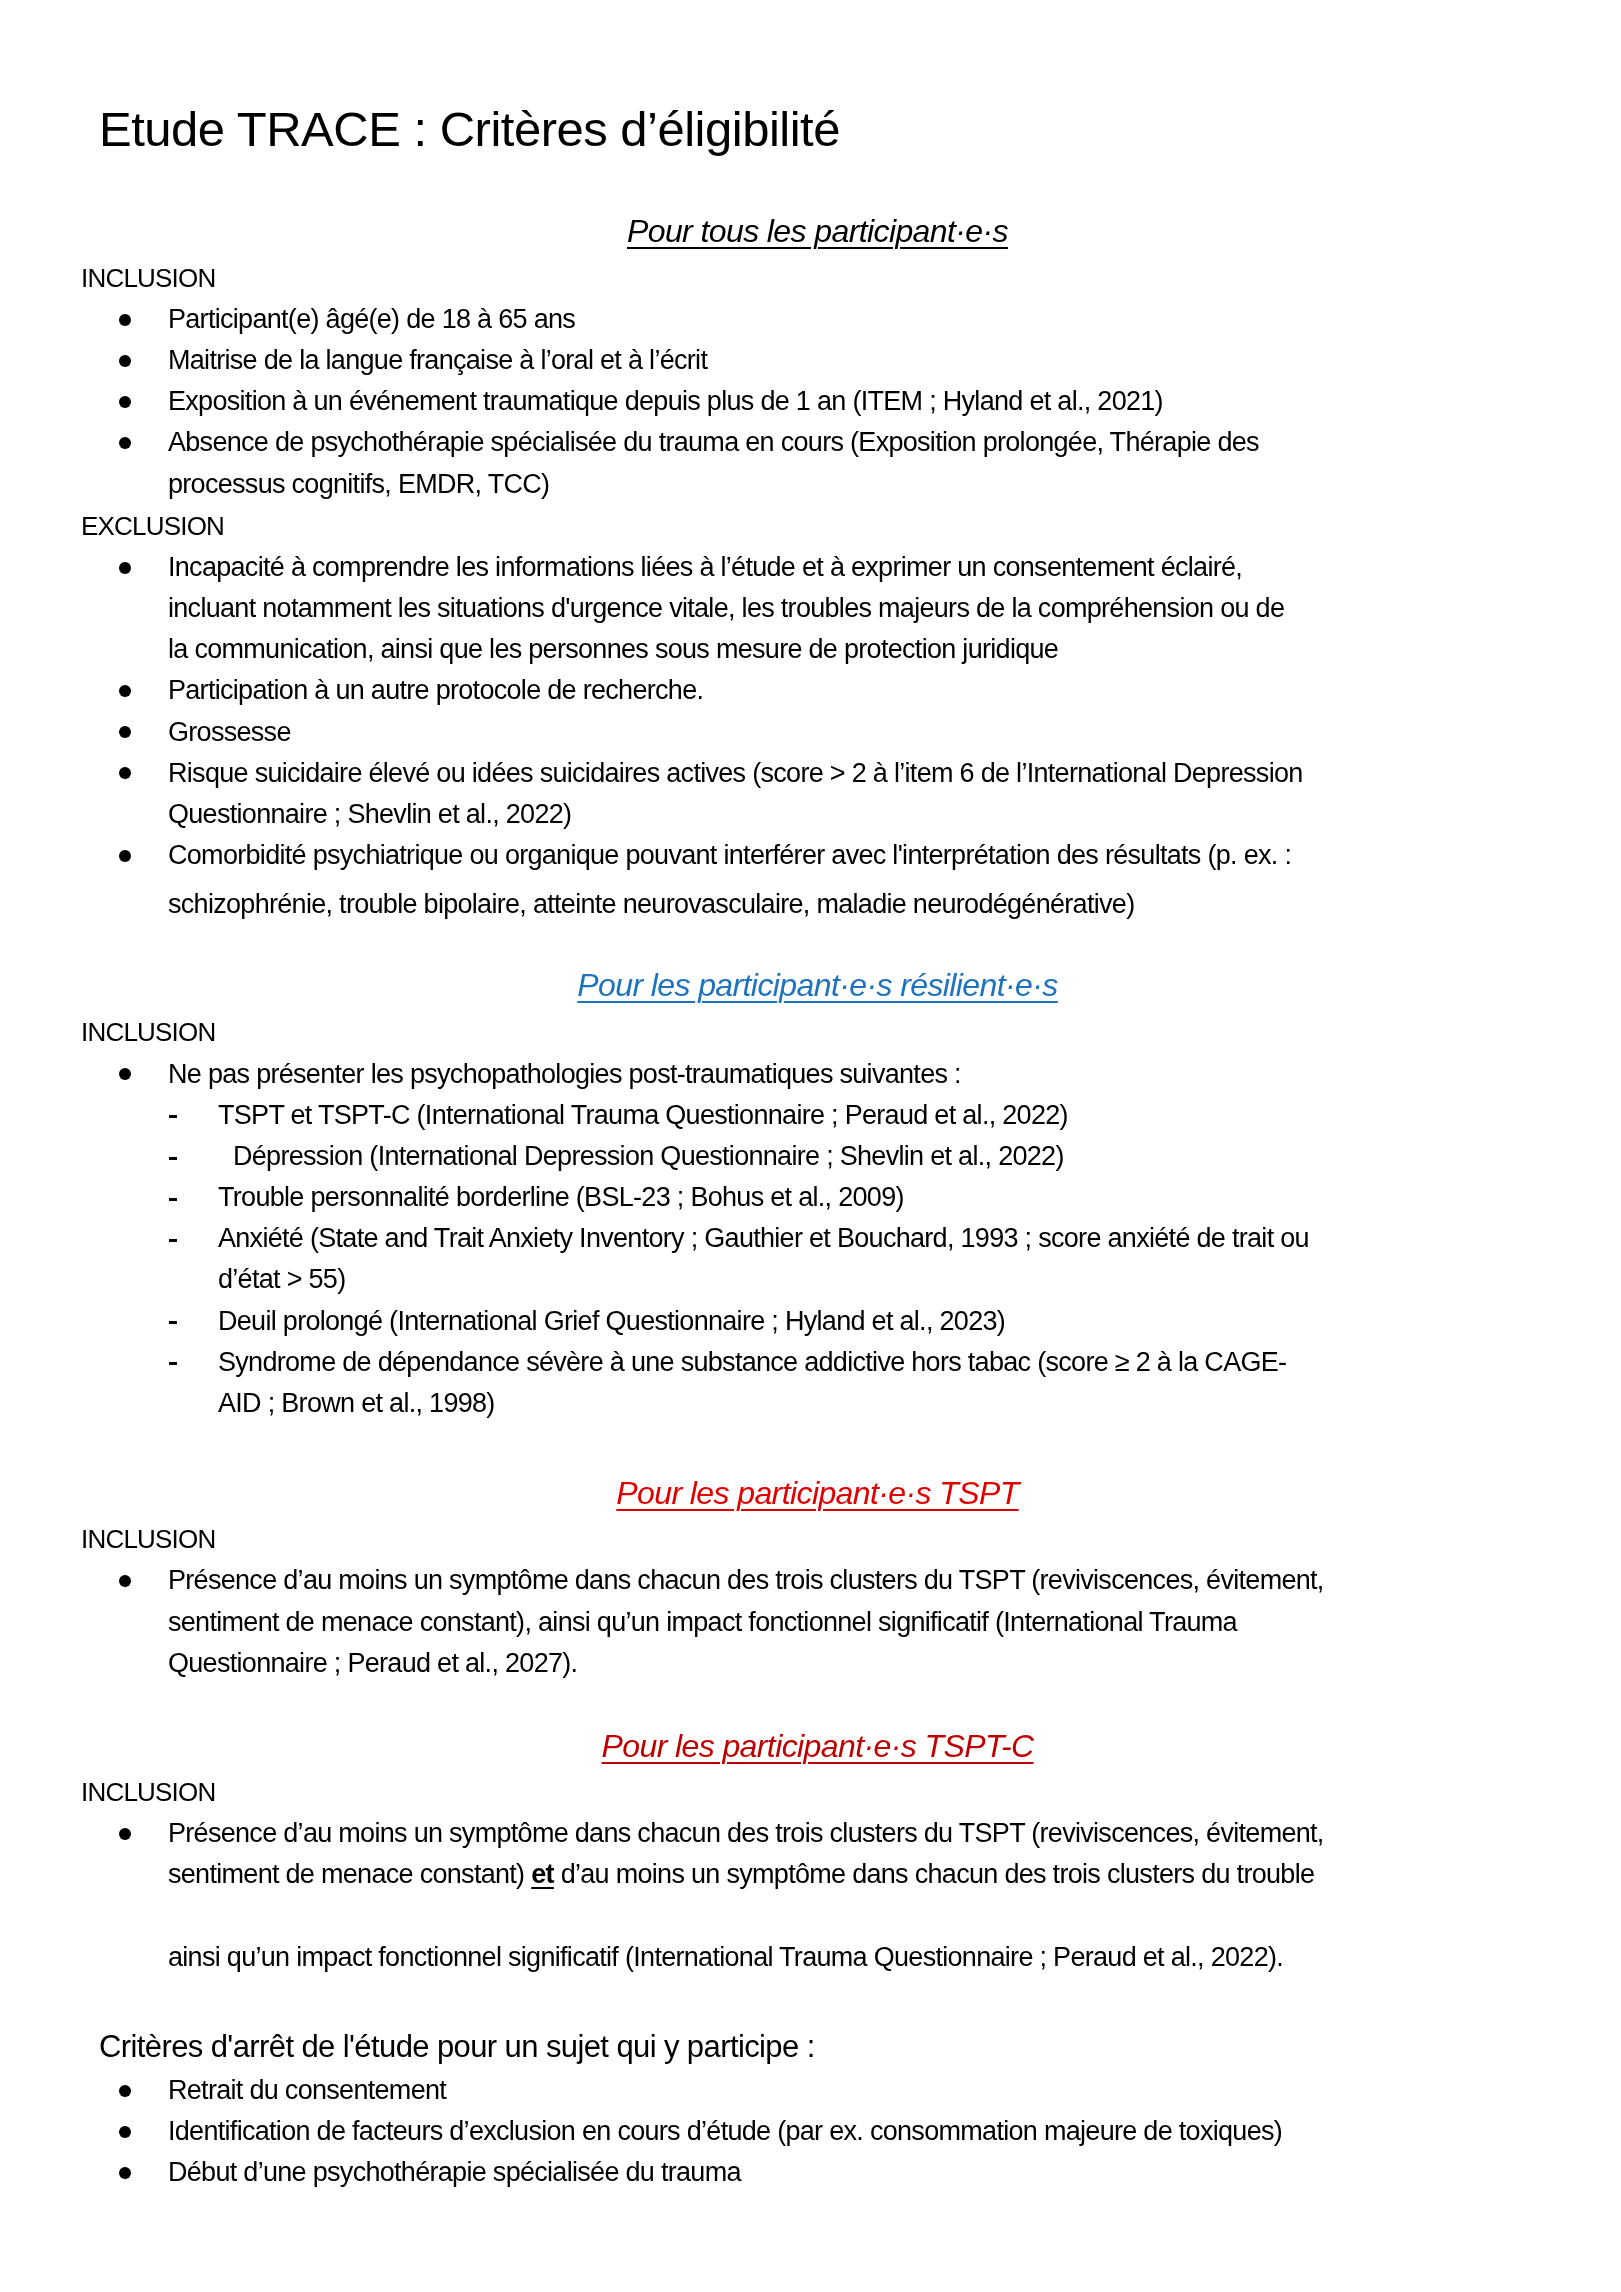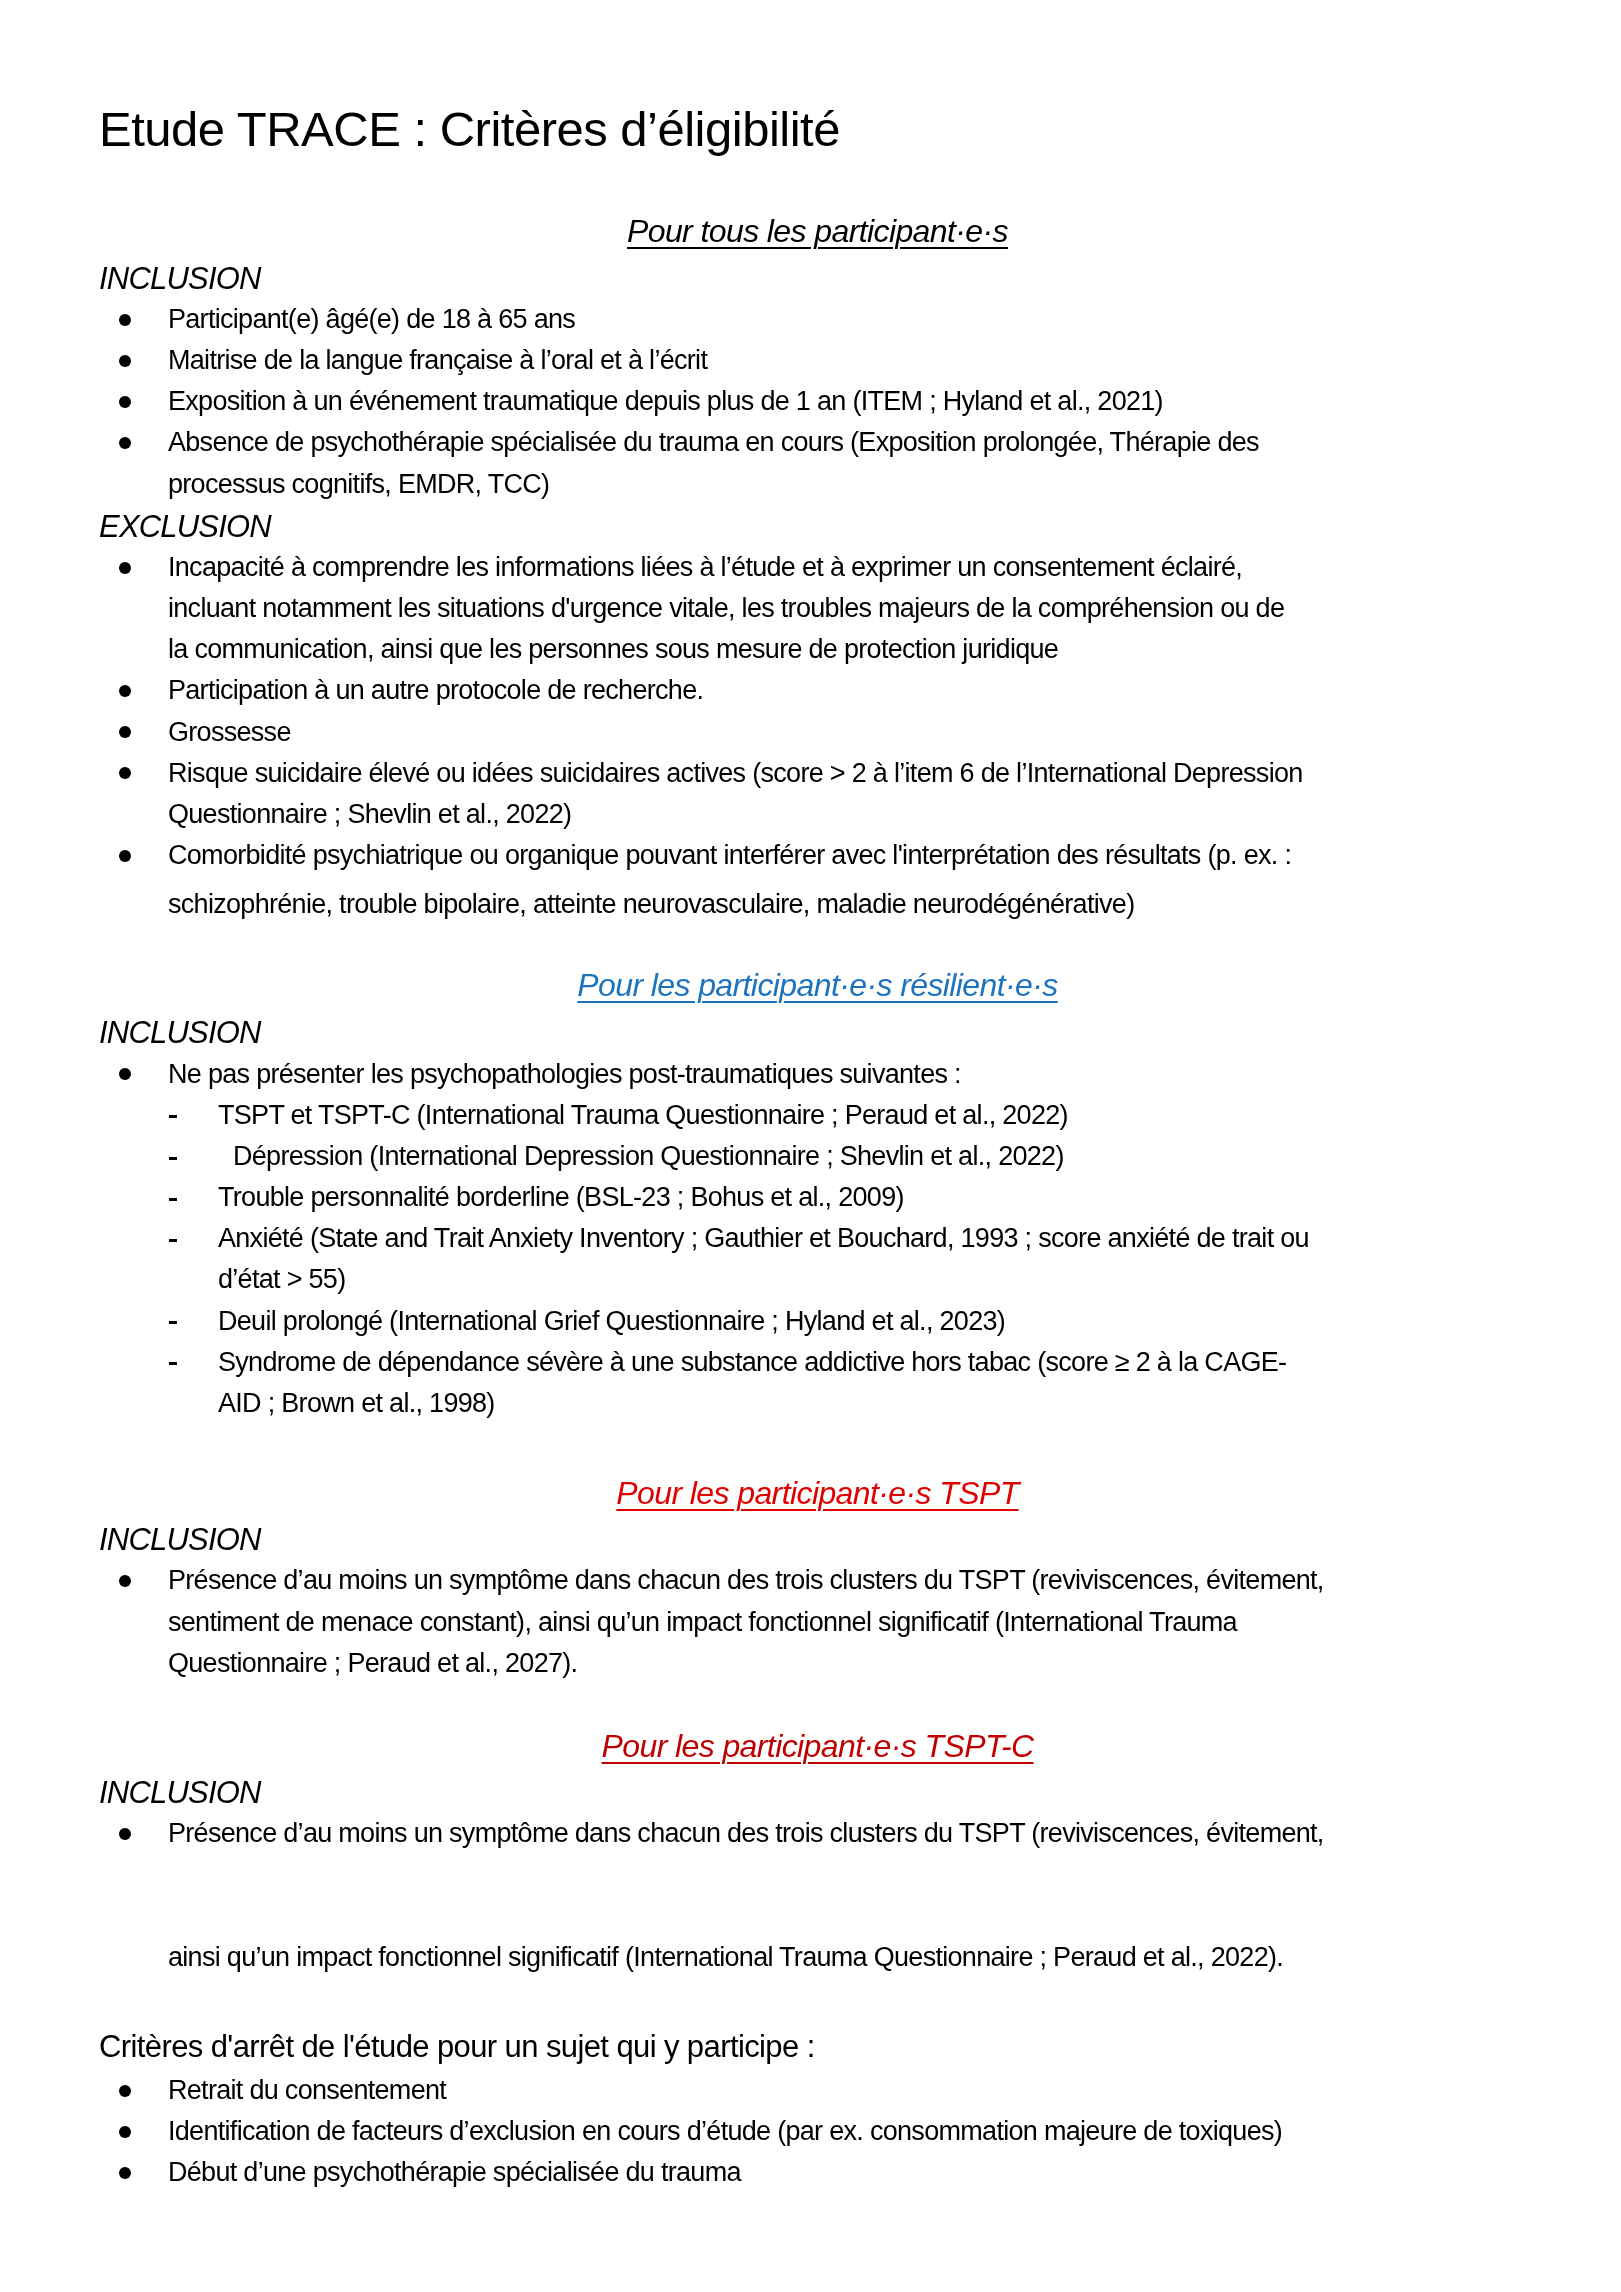--- a/index.html
+++ b/index.html
@@ -4,21 +4,21 @@
 <style>
   html, body { margin: 0; padding: 0; background: #ffffff; }
   body { width: 1621px; height: 2293px; position: relative; overflow: hidden;
          font-family: "Liberation Sans", sans-serif; color: #000; }
   .page { position: absolute; left: 0; top: 0; width: 1621px; height: 2293px; }
   .abs { position: absolute; white-space: nowrap; }
   .title { left: 99px; top: 98px; font-size: 49px; line-height: 63px; letter-spacing: -0.5px; }
   .sec-head { left: 0; width: 1635px; text-align: center; font-size: 32px; line-height: 43px;
               font-style: italic; text-decoration: underline; text-decoration-thickness: 2px;
               text-underline-offset: 4.9px; letter-spacing: -0.6px; }
-  .label { left: 99px; font-size: 31px; line-height: 41px; letter-spacing: -0.8px; font-style: italic; }
+  .label { left: 81px; font-size: 26px; line-height: 41px; letter-spacing: -0.8px; }
   .line { font-size: 27px; line-height: 41px; letter-spacing: -0.7px; }
   .bl { left: 168px; }
   .sub { left: 218px; }
   .bullet { position: absolute; left: 119px; width: 11.8px; height: 11.8px; border-radius: 50%; background: #000; }
   .dash { position: absolute; left: 169px; width: 7.8px; height: 2.9px; background: #000; }
   .stop-head { left: 99px; top: 2025px; font-size: 31px; line-height: 43px; letter-spacing: -0.6px; }
   .et { font-weight: bold; text-decoration: underline; text-underline-offset: 3.9px; }
 </style>
 </head>
 <body>
@@ -117,20 +117,21 @@
         <div class="abs line bl" style="top: 1560px;">Présence d’au moins un symptôme dans chacun des trois clusters du TSPT (reviviscences, évitement,</div>
         <div class="abs line bl" style="top: 1602px;">sentiment de menace constant), ainsi qu’un impact fonctionnel significatif (International Trauma</div>
         <div class="abs line bl" style="top: 1643px;">Questionnaire ; Peraud et al., 2027).</div>
       </div>
     </div>
 
   <div class="abs sec-head" style="top: 1725px; color: rgb(192, 0, 0);">Pour les participant·e·s TSPT-C</div>
   <div class="abs label" style="top:1772px;">INCLUSION</div>
   <span class="bullet" style="top:1828px;"></span>
   <div class="abs line bl" style="top:1813px;">Présence d’au moins un symptôme dans chacun des trois clusters du TSPT (reviviscences, évitement,</div>
+  <div class="abs line bl" style="top:1854px;"><span>sentiment de menace constant) </span><span class="et">et</span><span> d’au moins un symptôme dans chacun des trois clusters du trouble</span></div>
   <div class="abs line bl" style="top:1937px;">ainsi qu’un impact fonctionnel significatif (International Trauma Questionnaire ; Peraud et al., 2022).</div>
 
   <div class="abs stop-head">Critères d'arrêt de l'étude pour un sujet qui y participe :</div>
   <div id="stop-items">
       <span class="bullet" style="top: 2085px;"></span>
       <div>
         <div class="abs line bl" style="top: 2070px;">Retrait du consentement</div>
       </div>
       <span class="bullet" style="top: 2126px;"></span>
       <div>

